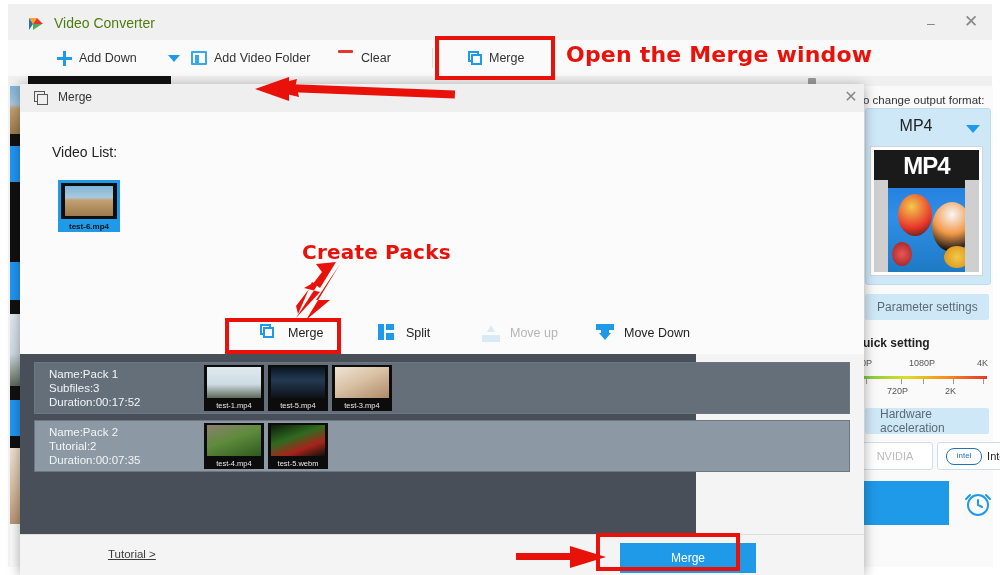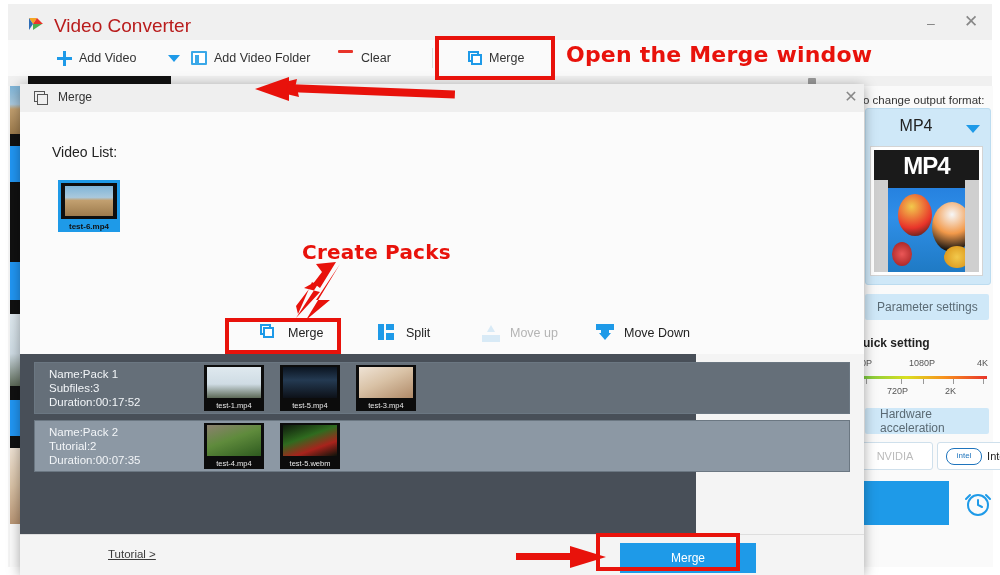--- a/index.html
+++ b/index.html
@@ -8,21 +8,21 @@
     font-family:"Liberation Sans",sans-serif;
     background:#ffffff;
     position:relative;
     -webkit-font-smoothing:antialiased;
   }
   .app{position:absolute;left:0;top:0;width:1000px;height:575px;background:#fff;}
 
   
   .titlebar{position:absolute;left:8px;top:4px;width:984px;height:36px;background:#f0f0f0;border-bottom:1px solid #e2e2e2;}
   .app-logo{position:absolute;left:20px;top:12px;width:16px;height:16px;}
-  .app-title{position:absolute;left:46px;top:11px;font-size:19px;color:#b91c1c;}
+  .app-title{position:absolute;left:46px;top:11px;font-size:14px;color:#4d7c0f;}
   .wbtn{position:absolute;top:12px;width:22px;height:16px;color:#888;font-size:14px;text-align:center;line-height:14px;cursor:default;}
   .wbtn.min{left:912px;}
   .wbtn.close{left:952px;font-size:17px;line-height:12px;}
 
   
   .toolbar{position:absolute;left:8px;top:40px;width:984px;height:36px;background:#fafafa;border-bottom:1px solid #dddddd;}
   .tb-item{position:absolute;top:0;height:36px;display:flex;align-items:center;font-size:12.5px;color:#333;}
   .tb-ico{display:inline-block;width:16px;height:16px;margin-right:7px;position:relative;}
   .tb-sep{position:absolute;top:8px;width:1px;height:20px;background:#dcdcdc;}
 
@@ -119,21 +119,21 @@
   .dn-ico .box{position:absolute;left:0;top:0;width:18px;height:6px;background:#1e9ae8;}
   .dn-ico .st{position:absolute;left:5px;top:5px;width:8px;height:5px;background:#1e9ae8;}
   .dn-ico .ar{position:absolute;left:3px;top:9px;width:0;height:0;border-left:6px solid transparent;border-right:6px solid transparent;border-top:7px solid #1e9ae8;}
 
   
   .packs{position:absolute;left:0;top:270px;width:676px;height:180px;background:#484f58;padding:0;box-sizing:border-box;}
   .pack{position:absolute;left:14px;width:816px;height:52px;border:1px solid #6b7782;box-sizing:border-box;display:flex;align-items:center;}
   .pack.p1{top:8px;background:#656f79;}
   .pack.p2{top:66px;background:#8c98a4;}
   .pack .meta{width:155px;padding-left:14px;color:#f2f5f8;font-size:11.5px;line-height:14px;}
-  .thumbs{display:flex;align-items:flex-start;gap:16px;}
+  .thumbs{display:flex;align-items:flex-start;gap:4px;}
   .th{width:60px;height:46px;background:#0c0c0c;position:relative;overflow:hidden;}
   .th .pic{position:absolute;left:3px;top:2px;width:54px;height:31px;overflow:hidden;}
   .th .cap{position:absolute;left:0;bottom:1px;width:100%;text-align:center;font-size:7.5px;color:#e8e8e8;}
 
   .dlg-foot{position:absolute;left:0;top:450px;width:844px;height:40px;background:#f4f4f4;border-top:1px solid #dedede;}
   .tut{position:absolute;left:88px;top:13px;font-size:11.5px;color:#3a3a3a;text-decoration:underline;}
   .btn-merge{position:absolute;left:600px;top:8px;width:136px;height:30px;background:#1e9ae8;color:#fff;font-size:12px;display:flex;align-items:center;justify-content:center;}
   .btn-cancel{position:absolute;left:744px;top:8px;width:88px;height:30px;background:#ef7c20;color:#fff;font-size:12px;display:flex;align-items:center;justify-content:center;}
 
   
@@ -164,21 +164,21 @@
       </svg>
     </div>
     <div class="app-title">Video Converter</div>
     <div class="wbtn min">–</div>
     <div class="wbtn close">✕</div>
   </div>
 
   <div class="toolbar">
     <div class="tb-item" style="left:48px;">
       <span class="tb-ico plus"></span>
-      <span>Add Video</span>
+      <span>Add Down</span>
     </div>
     <div class="tb-item" style="left:160px;">
       <span class="caret-d"></span>
     </div>
     <div class="tb-item" style="left:183px;">
       <span class="tb-ico folder-ico"></span>
       <span>Add Video Folder</span>
     </div>
     <div class="tb-item" style="left:330px;">
       <span class="tb-ico"><span class="trash"></span></span>

